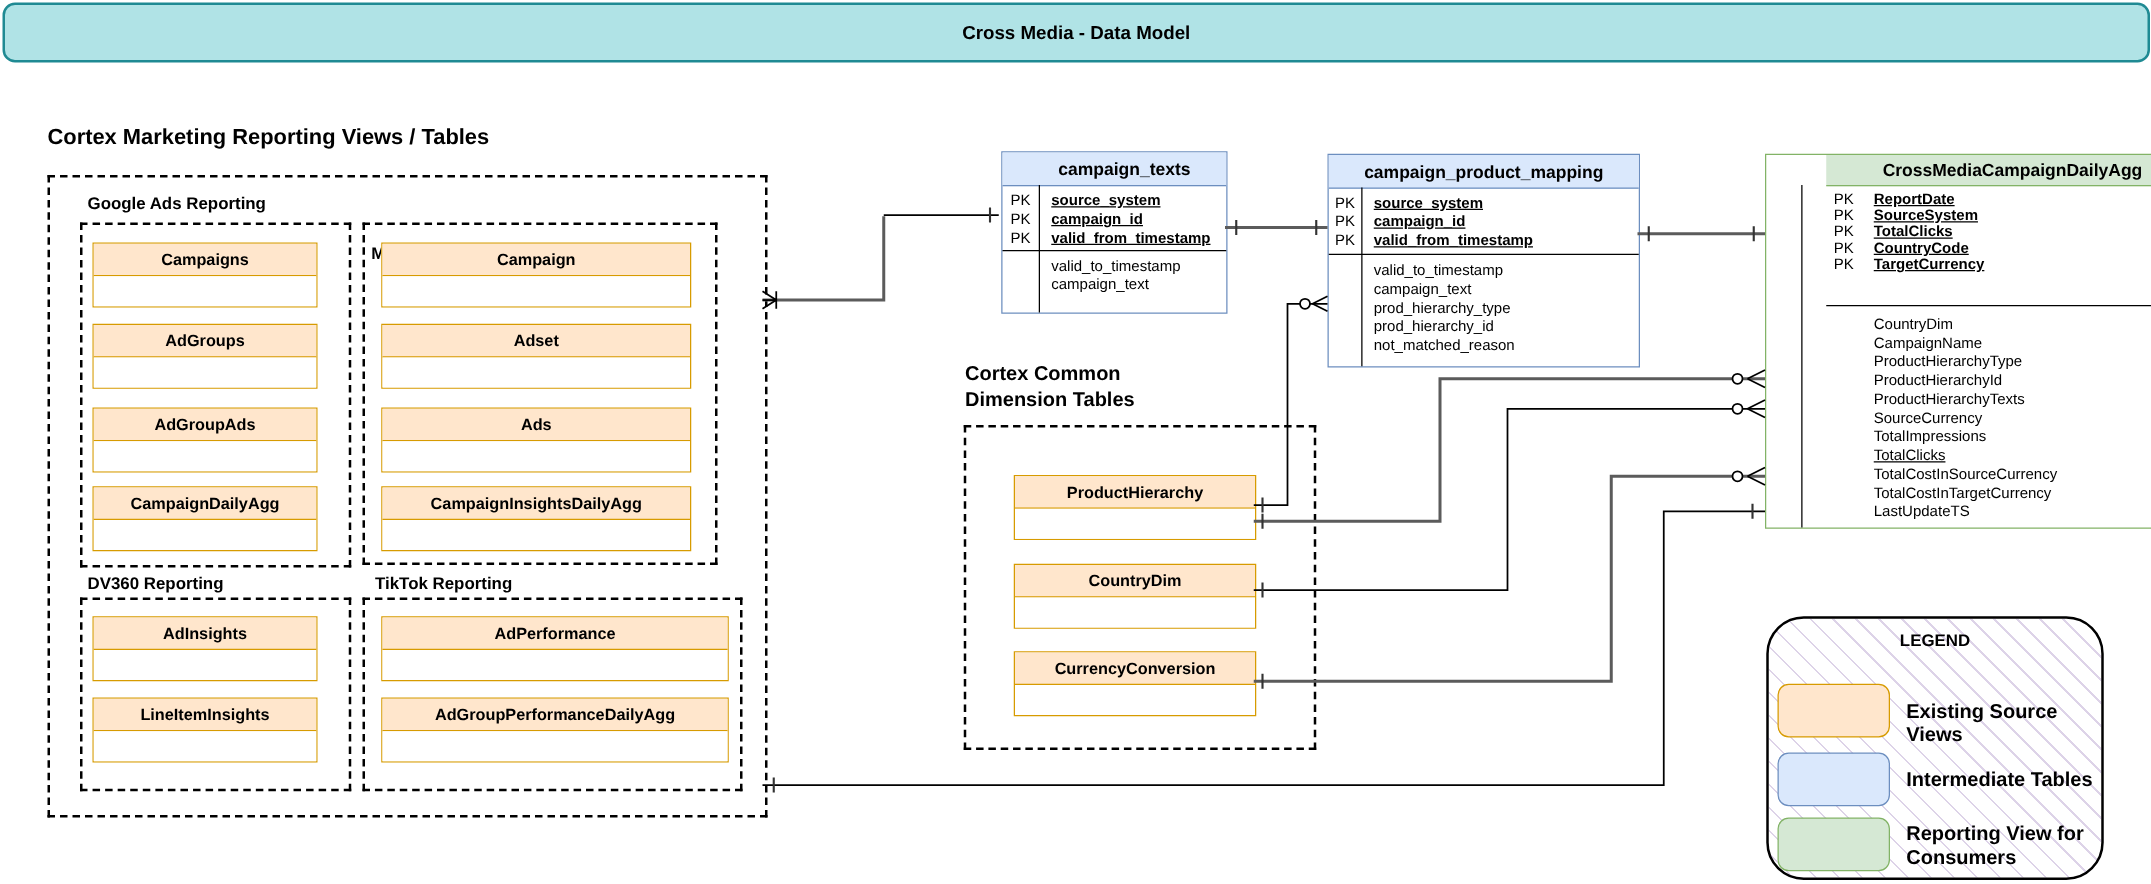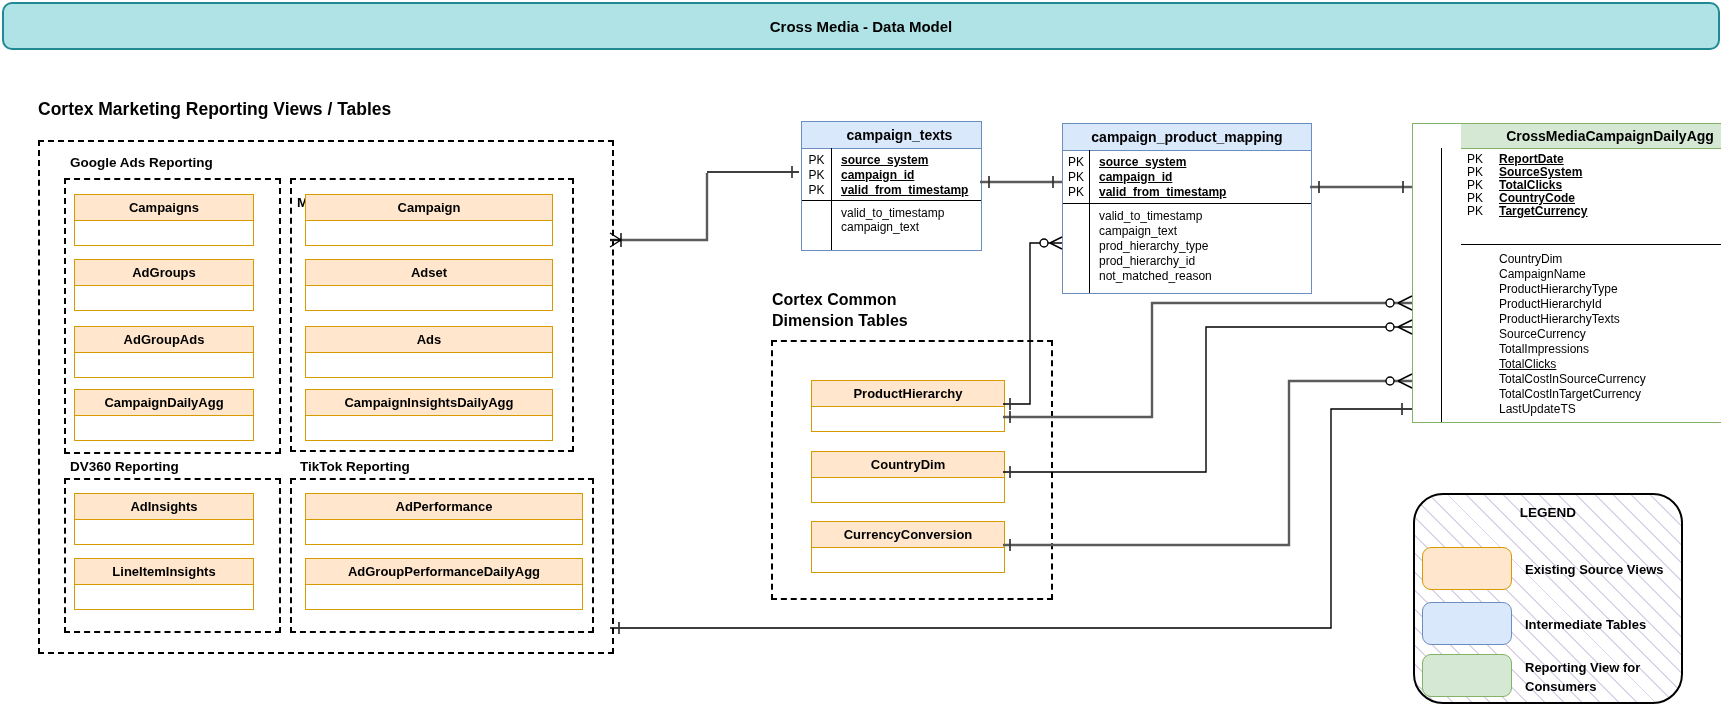--- a/index.html
+++ b/index.html
@@ -43,21 +43,21 @@
 
   
   .legend{position:absolute;left:1413px;top:493px;width:270px;height:211px;border:2px solid #000;
     border-radius:30px;background-color:#fff;box-sizing:border-box;
     background-image:repeating-linear-gradient(45deg,#ddd3e8 0px,#ddd3e8 1.4px,transparent 1.4px,transparent 13px);}
   .legend-title{position:absolute;left:0;top:10px;width:100%;text-align:center;font-size:13.5px;font-weight:bold;}
   .sw{position:absolute;left:7px;width:88px;height:41px;border-radius:9px;border:1.5px solid;}
   .sw-o{background:#ffe6cc;border-color:#d79b00;}
   .sw-b{background:#dae8fc;border-color:#6c8ebf;}
   .sw-g{background:#d5e8d4;border-color:#82b366;}
-  .lg-label{position:absolute;left:110px;width:150px;font-size:13px;font-weight:bold;line-height:19px;}
+  .lg-label{position:absolute;left:110px;width:150px;font-size:16px;font-weight:bold;line-height:19px;}
 
   
   #wires{position:absolute;left:0;top:0;pointer-events:none;}
   .wire-thick{stroke:#5b5b5b;stroke-width:2.4;fill:none;}
   .wire-thin{stroke:#000;stroke-width:1.4;fill:none;}
   .tick{stroke:#333;stroke-width:1.7;fill:none;}
   .crow{stroke:#000;stroke-width:1.4;fill:none;}
   .ring{fill:#fff;stroke:#000;stroke-width:1.4;}
 </style>
 </head>

